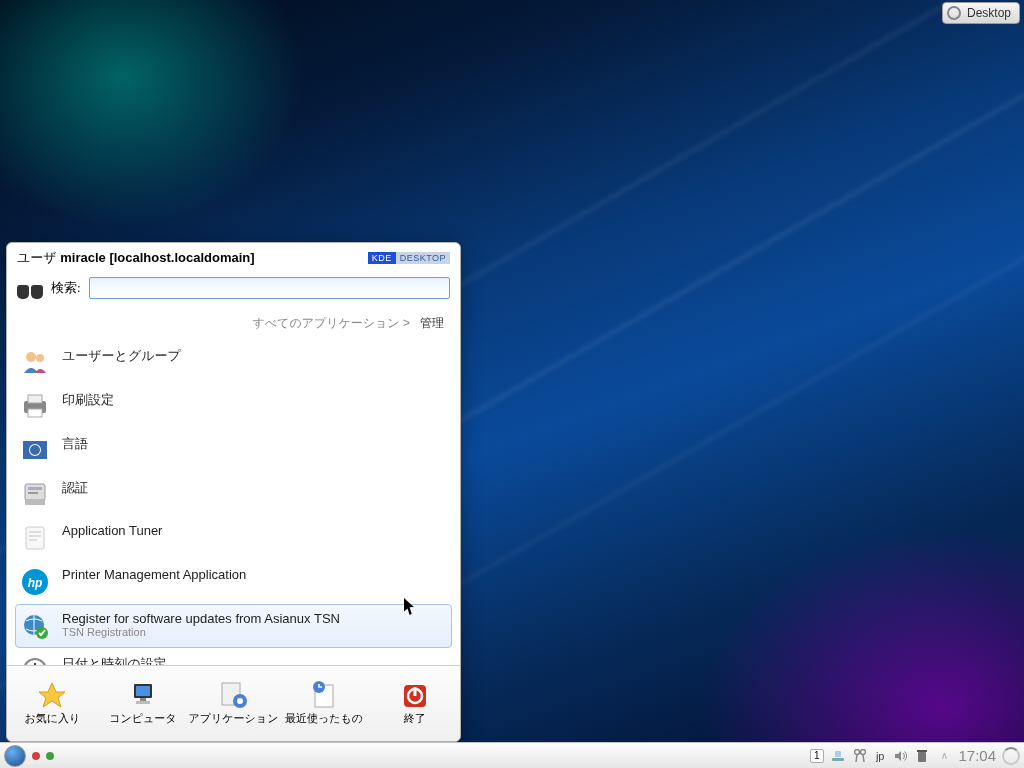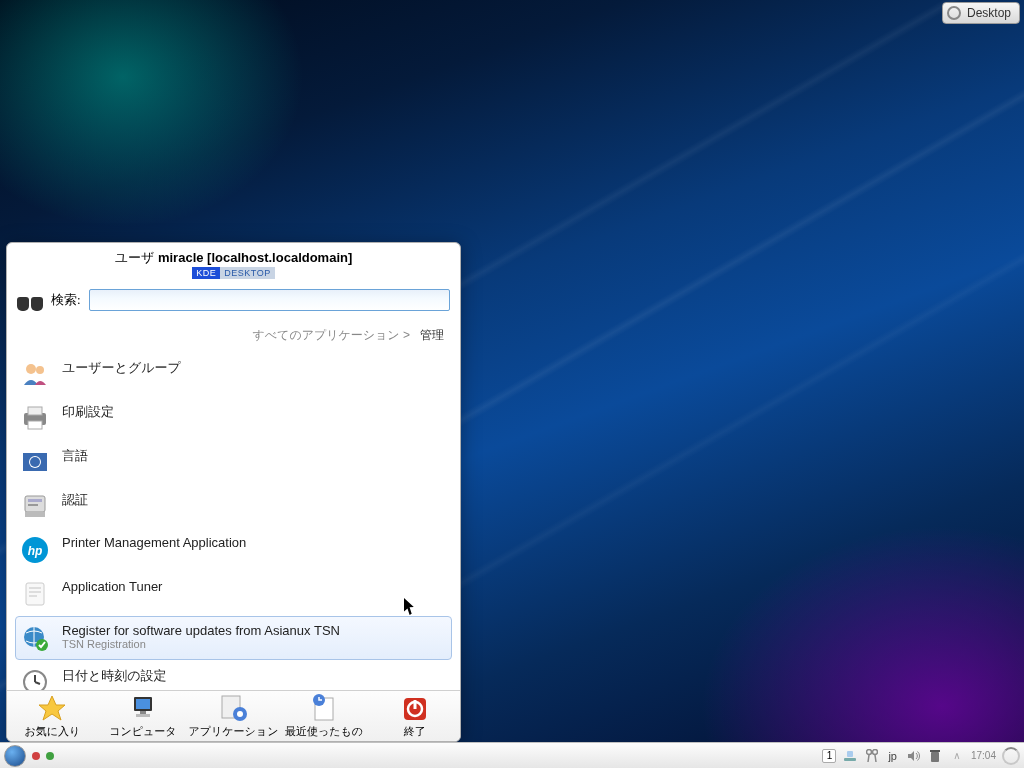--- a/index.html
+++ b/index.html
@@ -35,21 +35,21 @@
 }
 
 .kickoff {
   position: absolute; left: 6px; bottom: 26px;
   width: 455px; height: 500px;
   background: #fff; border: 1px solid #b0b0b0; border-radius: 6px;
   box-shadow: 0 3px 20px rgba(0,0,0,0.35);
   display: flex; flex-direction: column;
 }
 .kickoff-header {
-  padding: 6px 10px 4px; display:flex; align-items:center; justify-content:space-between;flex-direction:column;
+  padding: 6px 10px 4px; display:flex; align-items:center; justify-content:space-between;
 }
 .kickoff-header .title { font-size: 13px; }
 .kickoff-header .title .host { font-weight: bold; }
 .kde-badge {
   display:flex; align-items:center; gap:0;
   font-size: 9px; letter-spacing: 0.5px;
 }
 .kde-badge span:first-child { background:#1d4ed8;color:#fff;padding:1px 4px; }
 .kde-badge span:last-child { background:#c8d4e4;color:#2a5aa8;padding:1px 4px; }
 
@@ -82,21 +82,21 @@
 }
 .app-item.selected {
   border-color: #a8c4e8; background: linear-gradient(#f4f8ff,#e4eefc);
 }
 .app-icon { width: 30px; height: 30px; flex-shrink: 0; display:flex;align-items:center;justify-content:center; }
 .app-texts { display:flex; flex-direction:column; }
 .app-title { font-size: 13px; color:#222; }
 .app-sub { font-size: 11px; color:#888; }
 
 .kickoff-tabs {
-  display:flex; height: 51px; background: linear-gradient(#fdfdfd,#f0f0f0);
+  display:flex; height: 76px; background: linear-gradient(#fdfdfd,#f0f0f0);
   border-top: 1px solid #d0d0d0; border-radius: 0 0 6px 6px;
 }
 .tab {
   flex:1; display:flex; flex-direction:column; align-items:center; justify-content:center;
   font-size: 11px; gap: 2px; position:relative;
 }
 .tab.active::before {
   content:""; position:absolute; inset:2px; border-radius:4px;
   background: linear-gradient(#f0f0f0,#d4d4d4); z-index:-1;
   box-shadow: inset 0 0 0 1px rgba(0,0,0,0.1);
@@ -116,21 +116,21 @@
   padding: 0 4px;
 }
 .tb-left, .tb-right { display:flex; align-items:center; gap:6px; }
 .launcher {
   width:22px;height:22px;border-radius:50%;
   background: radial-gradient(circle at 35% 30%, #6ab0f0, #1a4a8a);
   border:1px solid #9a9a9a;
 }
 .dot { width:8px;height:8px;border-radius:50%; }
 .dot.r{background:#d04040}.dot.g{background:#40a040}
-.clock { font-size: 10px; color:#888; }
+.clock { font-size: 15px; color:#888; }
 .tray-ico { width:16px;height:16px; display:flex;align-items:center;justify-content:center;color:#555;font-size:12px; }
 .kb { font-size:11px; color:#444; padding:0 2px; }
 .num1 { width:14px;height:14px;background:#fff;border:1px solid #aaa;font-size:10px;display:flex;align-items:center;justify-content:center;border-radius:2px; }
 .spin { width:18px;height:18px;border-radius:50%;border:2px solid #c8c8c8;border-top-color:#888; }
 
 
 svg { display:block; }
 </style>
 </head>
 <body>
@@ -209,39 +209,39 @@
             <rect x="5" y="21" width="20" height="5" fill="#bbb"></rect>
           </svg>
         </div>
         <div class="app-texts">
           <div class="app-title">認証</div>
         </div>
       </div>
       <div class="app-item">
         <div class="app-icon">
           <svg width="30" height="30" viewBox="0 0 30 30">
-            <circle cx="15" cy="15" r="13" fill="#0096d6"></circle>
-            <text x="15" y="20" font-size="12" font-weight="bold" fill="#fff" text-anchor="middle" font-style="italic">hp</text>
-          </svg>
-        </div>
-        <div class="app-texts">
-          <div class="app-title">Printer Management Application</div>
-        </div>
-      </div>
-      <div class="app-item">
-        <div class="app-icon">
-          <svg width="30" height="30" viewBox="0 0 30 30">
             <rect x="6" y="4" width="18" height="22" rx="2" fill="#f8f8f8" stroke="#ccc"></rect>
             <rect x="9" y="8" width="12" height="2" fill="#ddd"></rect>
             <rect x="9" y="12" width="12" height="2" fill="#ddd"></rect>
             <rect x="9" y="16" width="8" height="2" fill="#ddd"></rect>
           </svg>
         </div>
         <div class="app-texts">
           <div class="app-title">Application Tuner</div>
+        </div>
+      </div>
+      <div class="app-item">
+        <div class="app-icon">
+          <svg width="30" height="30" viewBox="0 0 30 30">
+            <circle cx="15" cy="15" r="13" fill="#0096d6"></circle>
+            <text x="15" y="20" font-size="12" font-weight="bold" fill="#fff" text-anchor="middle" font-style="italic">hp</text>
+          </svg>
+        </div>
+        <div class="app-texts">
+          <div class="app-title">Printer Management Application</div>
         </div>
       </div>
       <div class="app-item selected">
         <div class="app-icon">
           <svg width="30" height="30" viewBox="0 0 30 30">
             <circle cx="14" cy="14" r="10" fill="#3a8ac8"></circle>
             <path d="M6 10 Q14 6 22 10 M6 18 Q14 22 22 18 M14 4 V24" stroke="#fff" stroke-width="1" fill="none"></path>
             <circle cx="22" cy="22" r="6" fill="#3aaa3a"></circle>
             <path d="M19 22 L21 24 L25 19" stroke="#fff" stroke-width="2" fill="none"></path>
           </svg>

